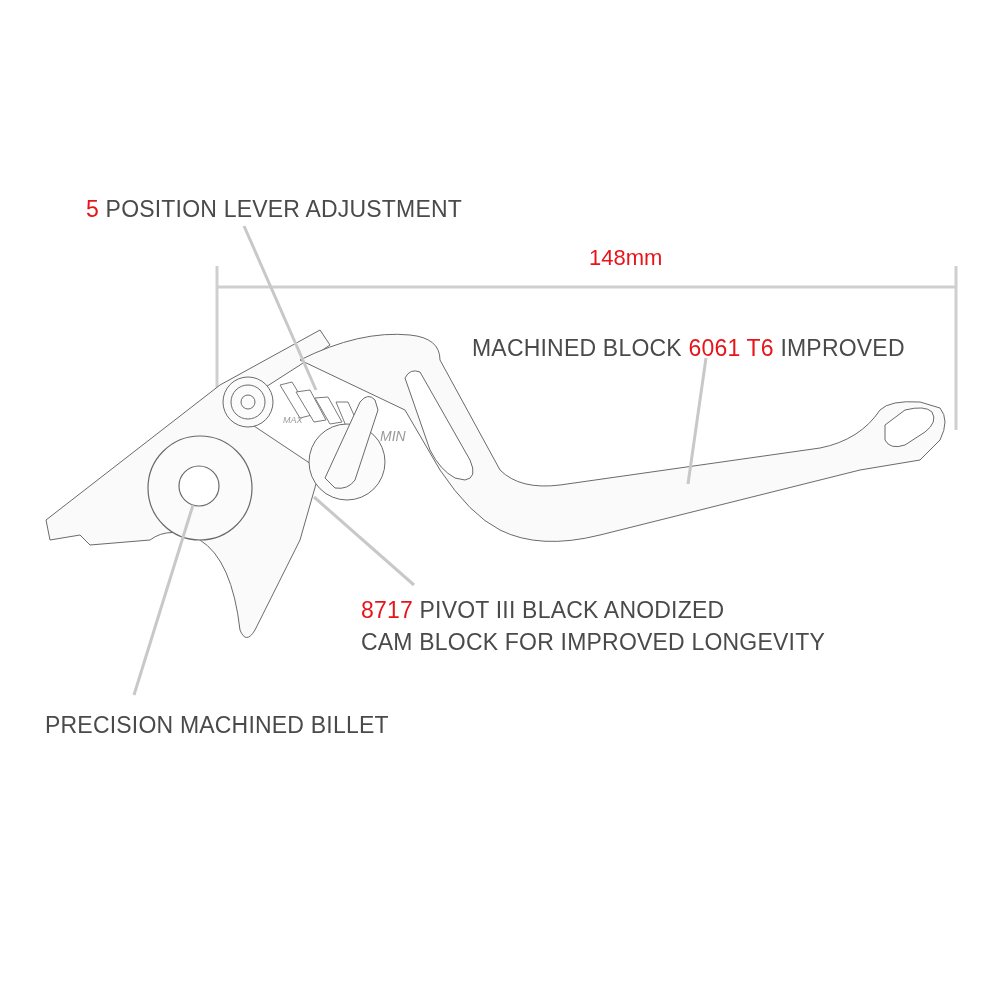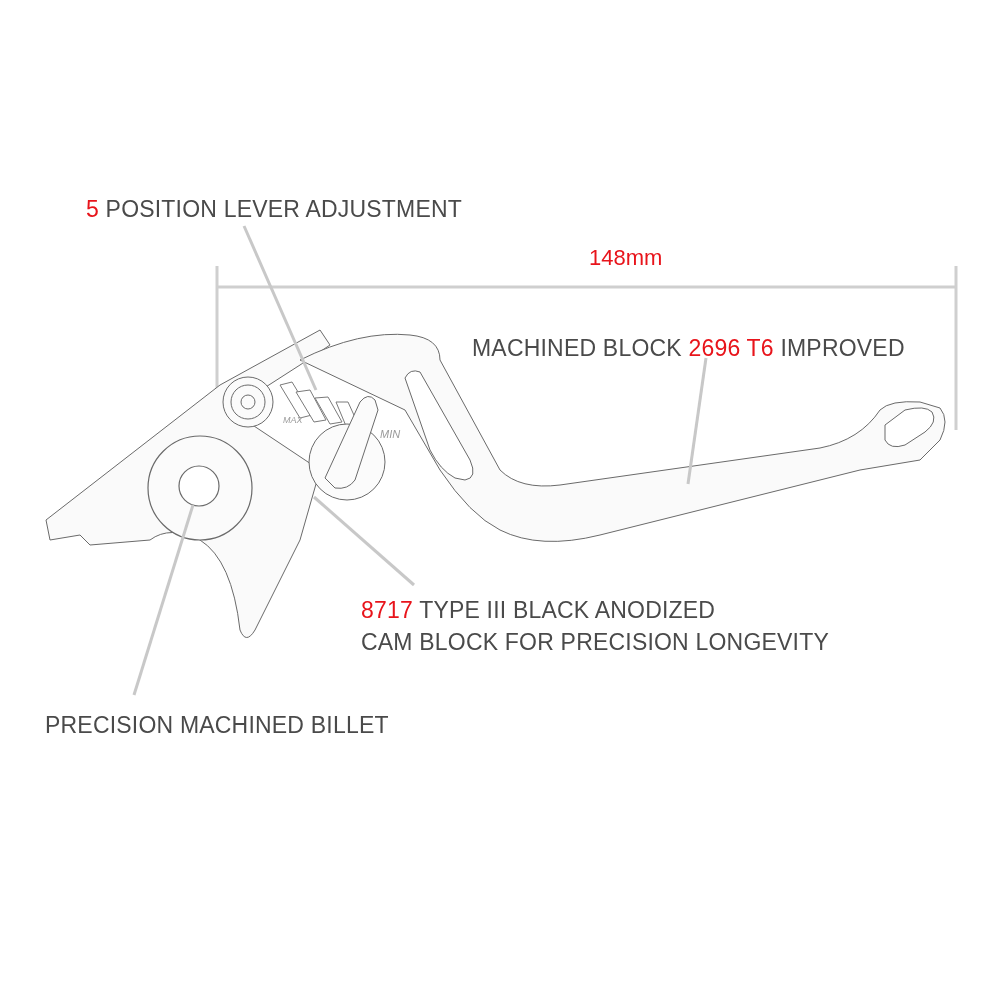--- a/index.html
+++ b/index.html
@@ -67,27 +67,27 @@
     </g>
   </svg>
 
   <span class="dim-label" style="left:549px; top:245px;margin-left:40px;">148mm</span>
 
   <div class="label" style="left:44px; top:193px;margin-left:42px;">
     <span class="red">5</span><span> POSITION LEVER ADJUSTMENT</span>
   </div>
 
   <div class="label" style="left:472px; top:332px;">
-    <span>MACHINED BLOCK </span><span class="red">2696 T6</span><span> IMPROVED</span>
+    <span>MACHINED BLOCK </span><span class="red">6061 T6</span><span> IMPROVED</span>
   </div>
 
   <div class="label" style="left:361px; top:594px;">
-    <div><span class="red">8717</span><span> TYPE III BLACK ANODIZED</span></div>
-    <div>CAM BLOCK FOR PRECISION LONGEVITY</div>
+    <div><span class="red">8717</span><span> PIVOT III BLACK ANODIZED</span></div>
+    <div>CAM BLOCK FOR IMPROVED LONGEVITY</div>
   </div>
 
   <div class="label" style="left:45px; top:709px;">
     <div>PRECISION MACHINED BILLET</div>
   </div>
 
   <span style="position:absolute; left:283px; top:415px; font-size:9px; color:#9a9a9a; font-style:italic;text-align:right;">MAX</span>
-  <span style="position:absolute; left:380px; top:428px; font-size:11px; color:#9a9a9a; font-style:italic;">MIN</span>
+  <span style="position:absolute; left:380px; top:428px; font-size:14px; color:#9a9a9a; font-style:italic;">MIN</span>
 </div>
 
 </body></html>

